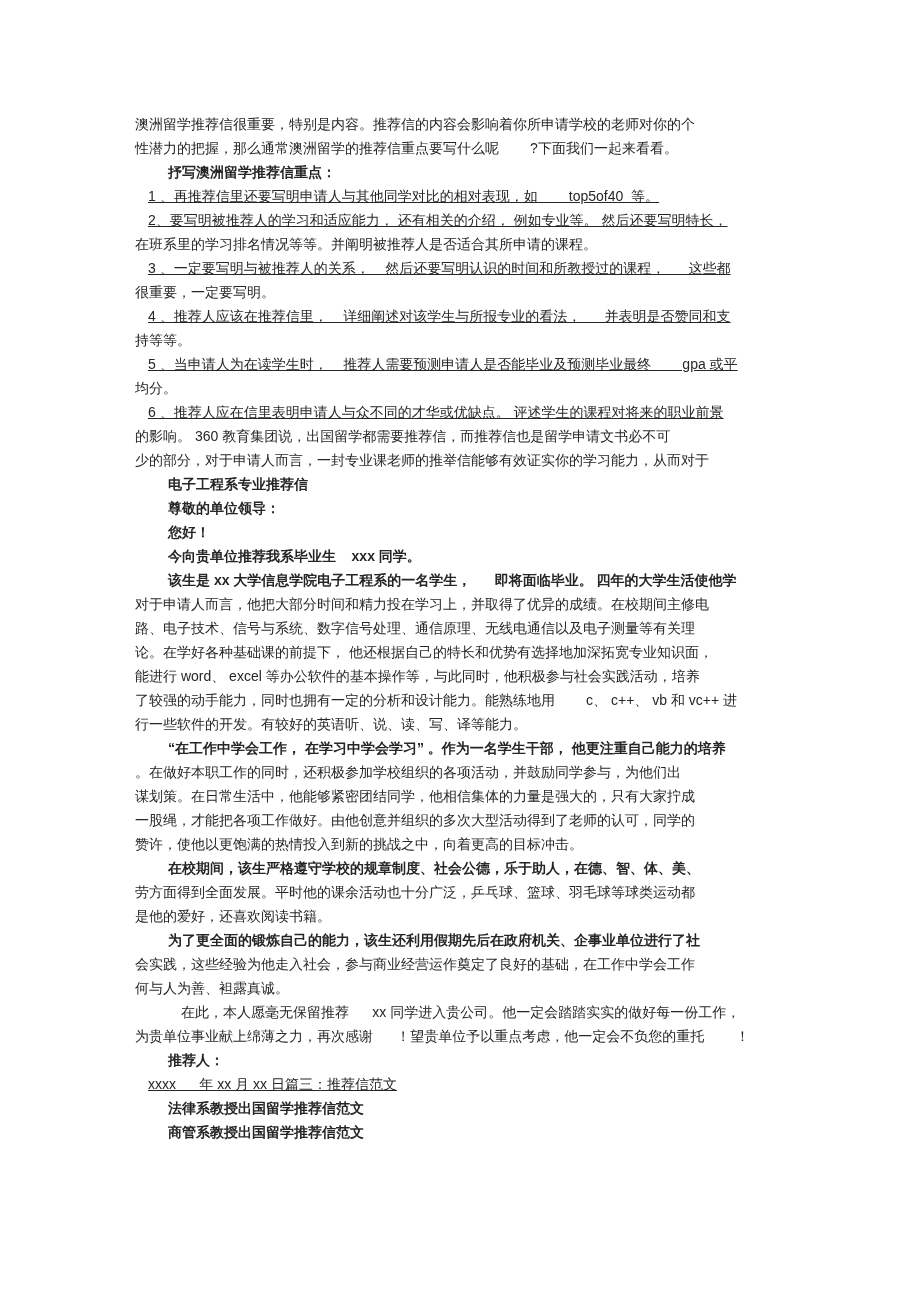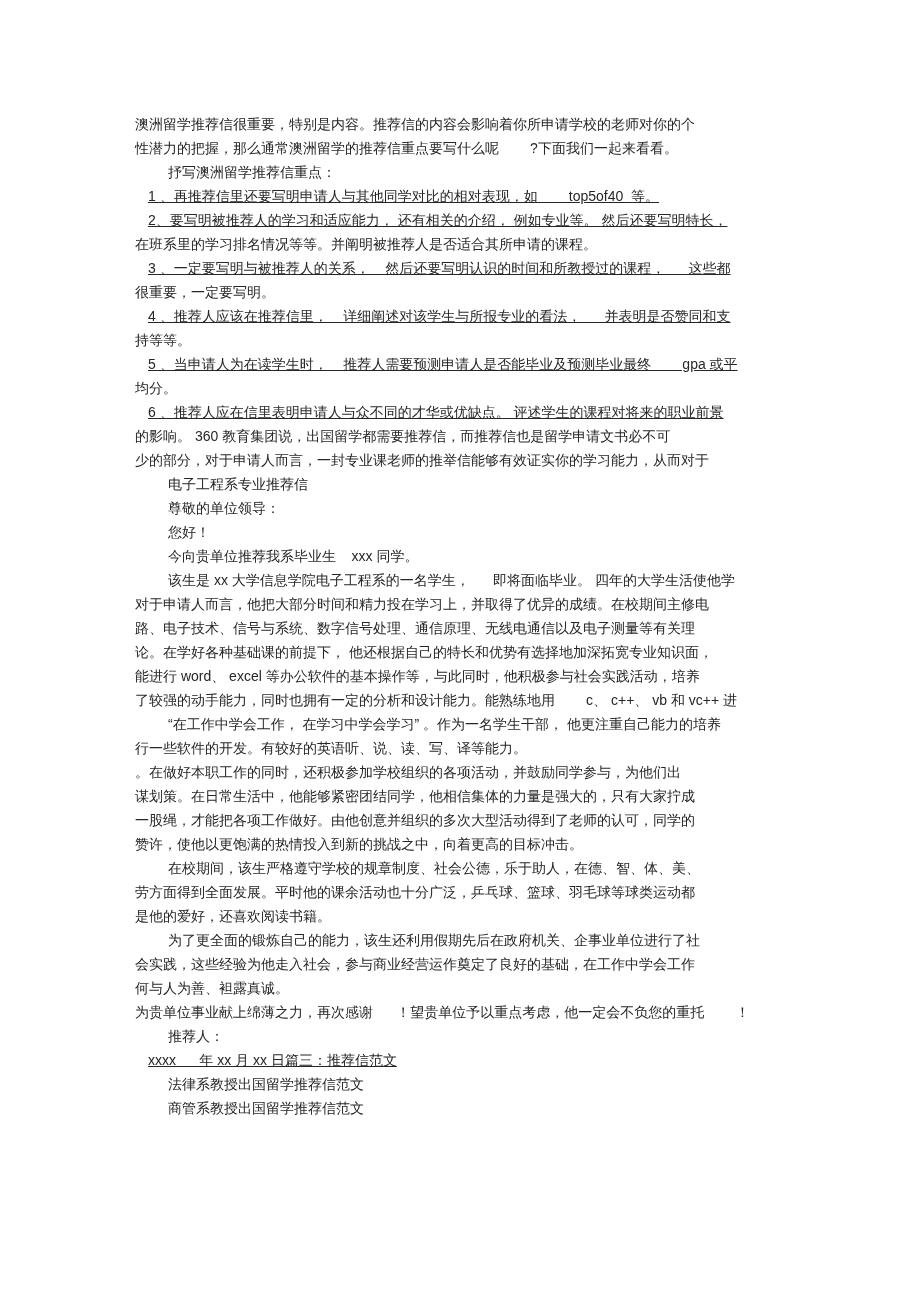--- a/index.html
+++ b/index.html
@@ -22,21 +22,21 @@
     font-family: "Liberation Sans", "DejaVu Sans", sans-serif;
     font-size: 14px;
     line-height: 24px;
     color: #262626;
   }
   .line {
     white-space: pre-wrap;
     min-height: 24px;
   }
   .in1 { padding-left: 13px; text-decoration: underline; }
-  .in2 { padding-left: 33px; }
+  .in2 { padding-left: 33px; font-weight: bold; }
   .in3 { padding-left: 46px; }
   .gap { }
 </style>
 </head>
 <body>
 
 <div class="page">
   <div class="content">
     <div class="line">澳洲留学推荐信很重要，特别是内容。推荐信的内容会影响着你所申请学校的老师对你的个</div>
     <div class="line">性潜力的把握，那么通常澳洲留学的推荐信重点要写什么呢        ?下面我们一起来看看。</div>
@@ -56,31 +56,32 @@
     <div class="line in2">电子工程系专业推荐信</div>
     <div class="line in2">尊敬的单位领导：</div>
     <div class="line in2">您好！</div>
     <div class="line in2">今向贵单位推荐我系毕业生    xxx 同学。</div>
     <div class="line in2">该生是 xx 大学信息学院电子工程系的一名学生，      即将面临毕业。 四年的大学生活使他学</div>
     <div class="line">对于申请人而言，他把大部分时间和精力投在学习上，并取得了优异的成绩。在校期间主修电</div>
     <div class="line">路、电子技术、信号与系统、数字信号处理、通信原理、无线电通信以及电子测量等有关理</div>
     <div class="line">论。在学好各种基础课的前提下， 他还根据自己的特长和优势有选择地加深拓宽专业知识面，</div>
     <div class="line">能进行 word、 excel 等办公软件的基本操作等，与此同时，他积极参与社会实践活动，培养</div>
     <div class="line">了较强的动手能力，同时也拥有一定的分析和设计能力。能熟练地用        c、 c++、 vb 和 vc++ 进</div>
+    <div class="line">行一些软件的开发。有较好的英语听、说、读、写、译等能力。</div>
     <div class="line in2 gap">“在工作中学会工作， 在学习中学会学习” 。作为一名学生干部， 他更注重自己能力的培养</div>
-    <div class="line">行一些软件的开发。有较好的英语听、说、读、写、译等能力。</div>
     <div class="line">。在做好本职工作的同时，还积极参加学校组织的各项活动，并鼓励同学参与，为他们出</div>
     <div class="line gap">谋划策。在日常生活中，他能够紧密团结同学，他相信集体的力量是强大的，只有大家拧成</div>
     <div class="line">一股绳，才能把各项工作做好。由他创意并组织的多次大型活动得到了老师的认可，同学的</div>
     <div class="line">赞许，使他以更饱满的热情投入到新的挑战之中，向着更高的目标冲击。</div>
     <div class="line in2 gap">在校期间，该生严格遵守学校的规章制度、社会公德，乐于助人，在德、智、体、美、</div>
     <div class="line">劳方面得到全面发展。平时他的课余活动也十分广泛，乒乓球、篮球、羽毛球等球类运动都</div>
     <div class="line">是他的爱好，还喜欢阅读书籍。</div>
     <div class="line in2 gap">为了更全面的锻炼自己的能力，该生还利用假期先后在政府机关、企事业单位进行了社</div>
     <div class="line">会实践，这些经验为他走入社会，参与商业经营运作奠定了良好的基础，在工作中学会工作</div>
     <div class="line">何与人为善、袒露真诚。</div>
+    <div class="line in3">在此，本人愿毫无保留推荐      xx 同学进入贵公司。他一定会踏踏实实的做好每一份工作，</div>
     <div class="line">为贵单位事业献上绵薄之力，再次感谢      ！望贵单位予以重点考虑，他一定会不负您的重托        ！</div>
     <div class="line in2">推荐人：</div>
     <div class="line in1">xxxx      年 xx 月 xx 日篇三：推荐信范文</div>
     <div class="line in2">法律系教授出国留学推荐信范文</div>
     <div class="line in2">商管系教授出国留学推荐信范文</div>
   </div>
 </div>
 
 </body></html>

